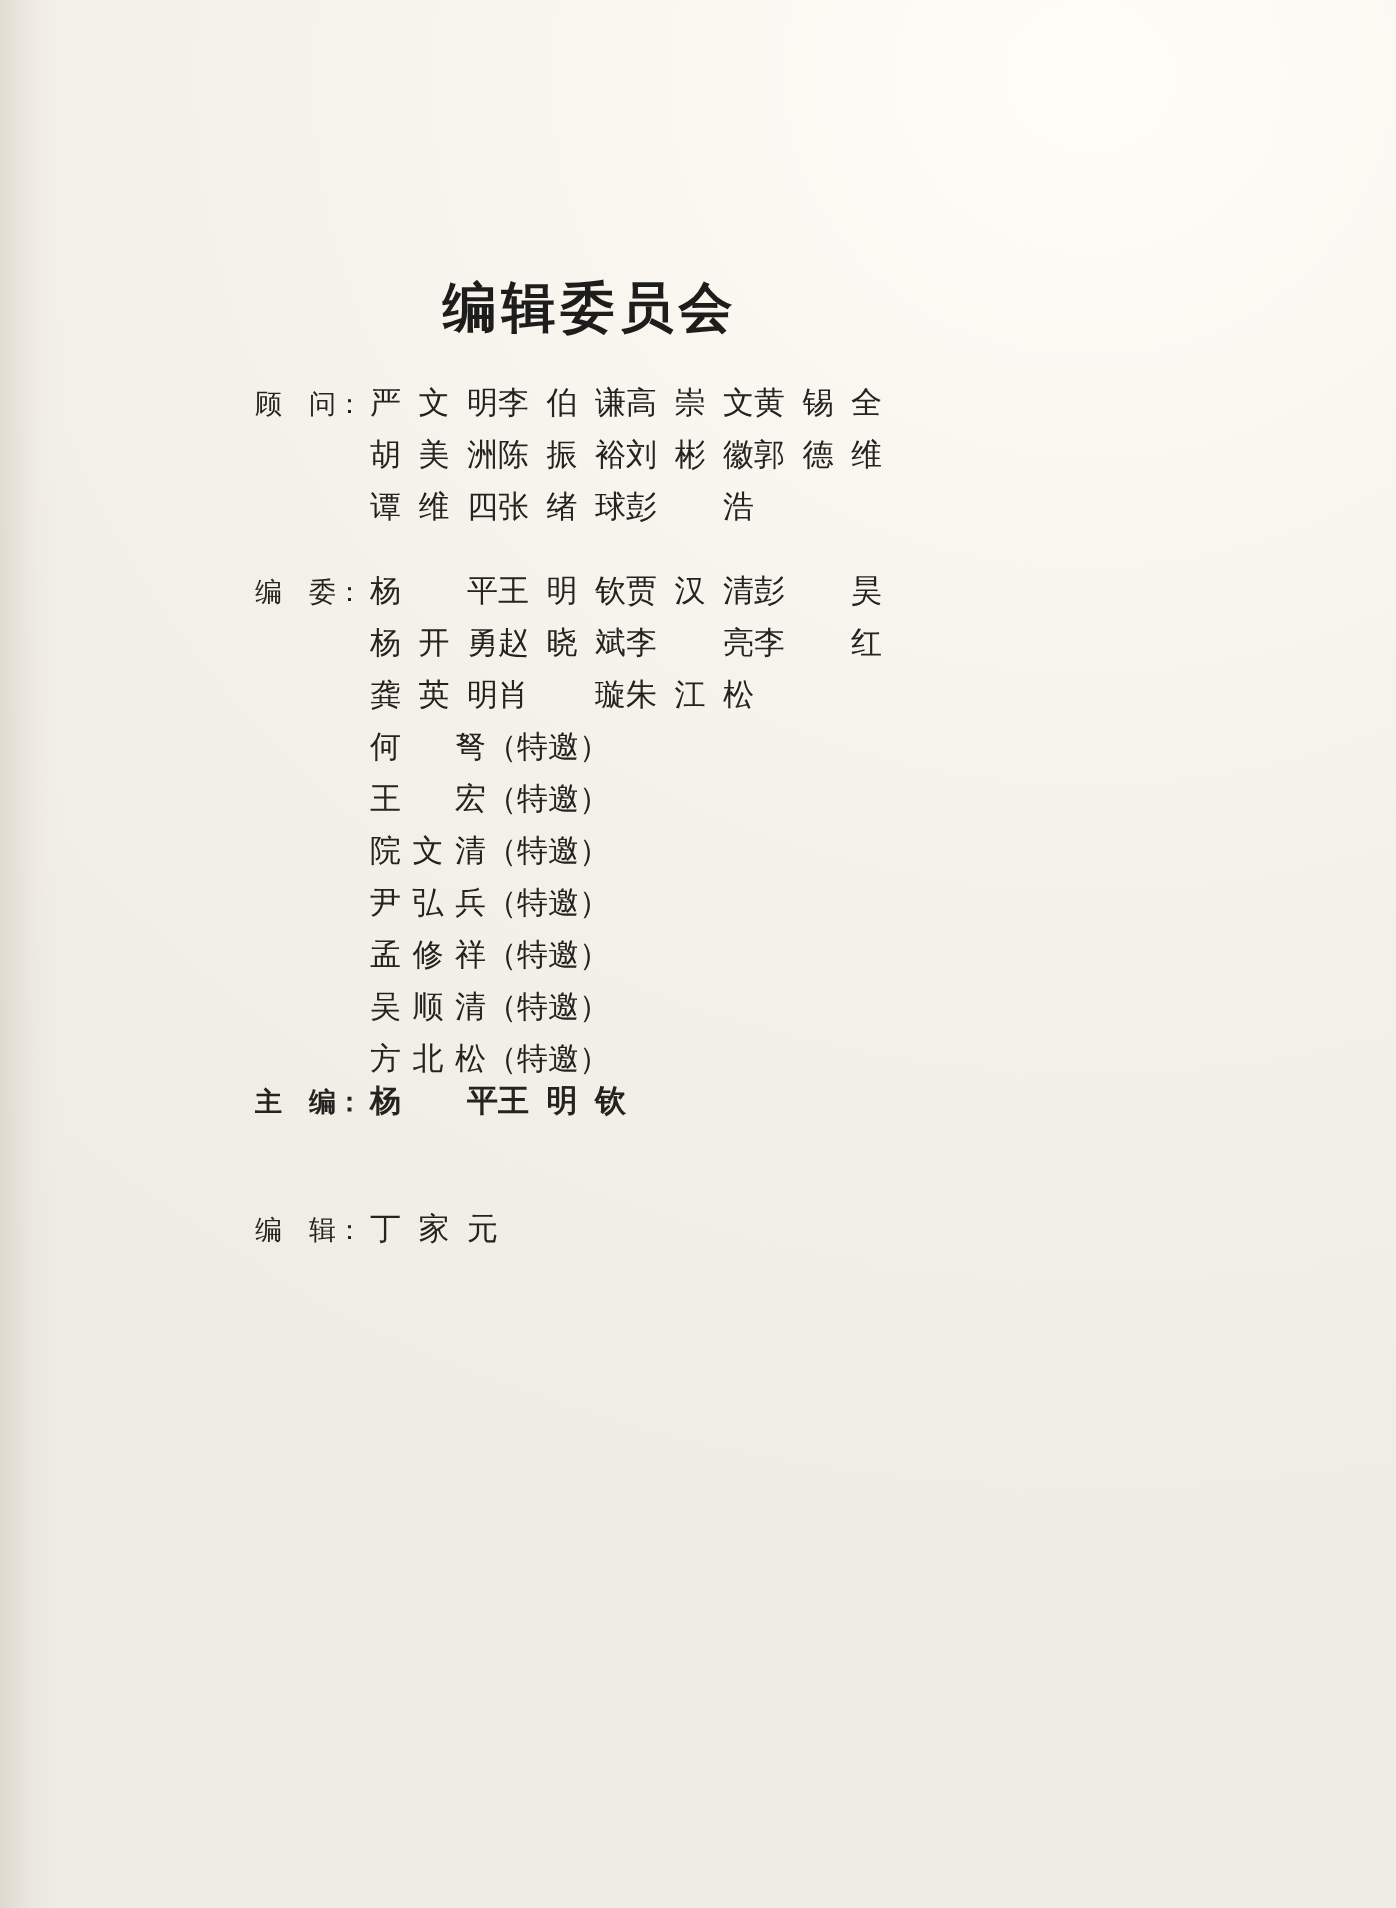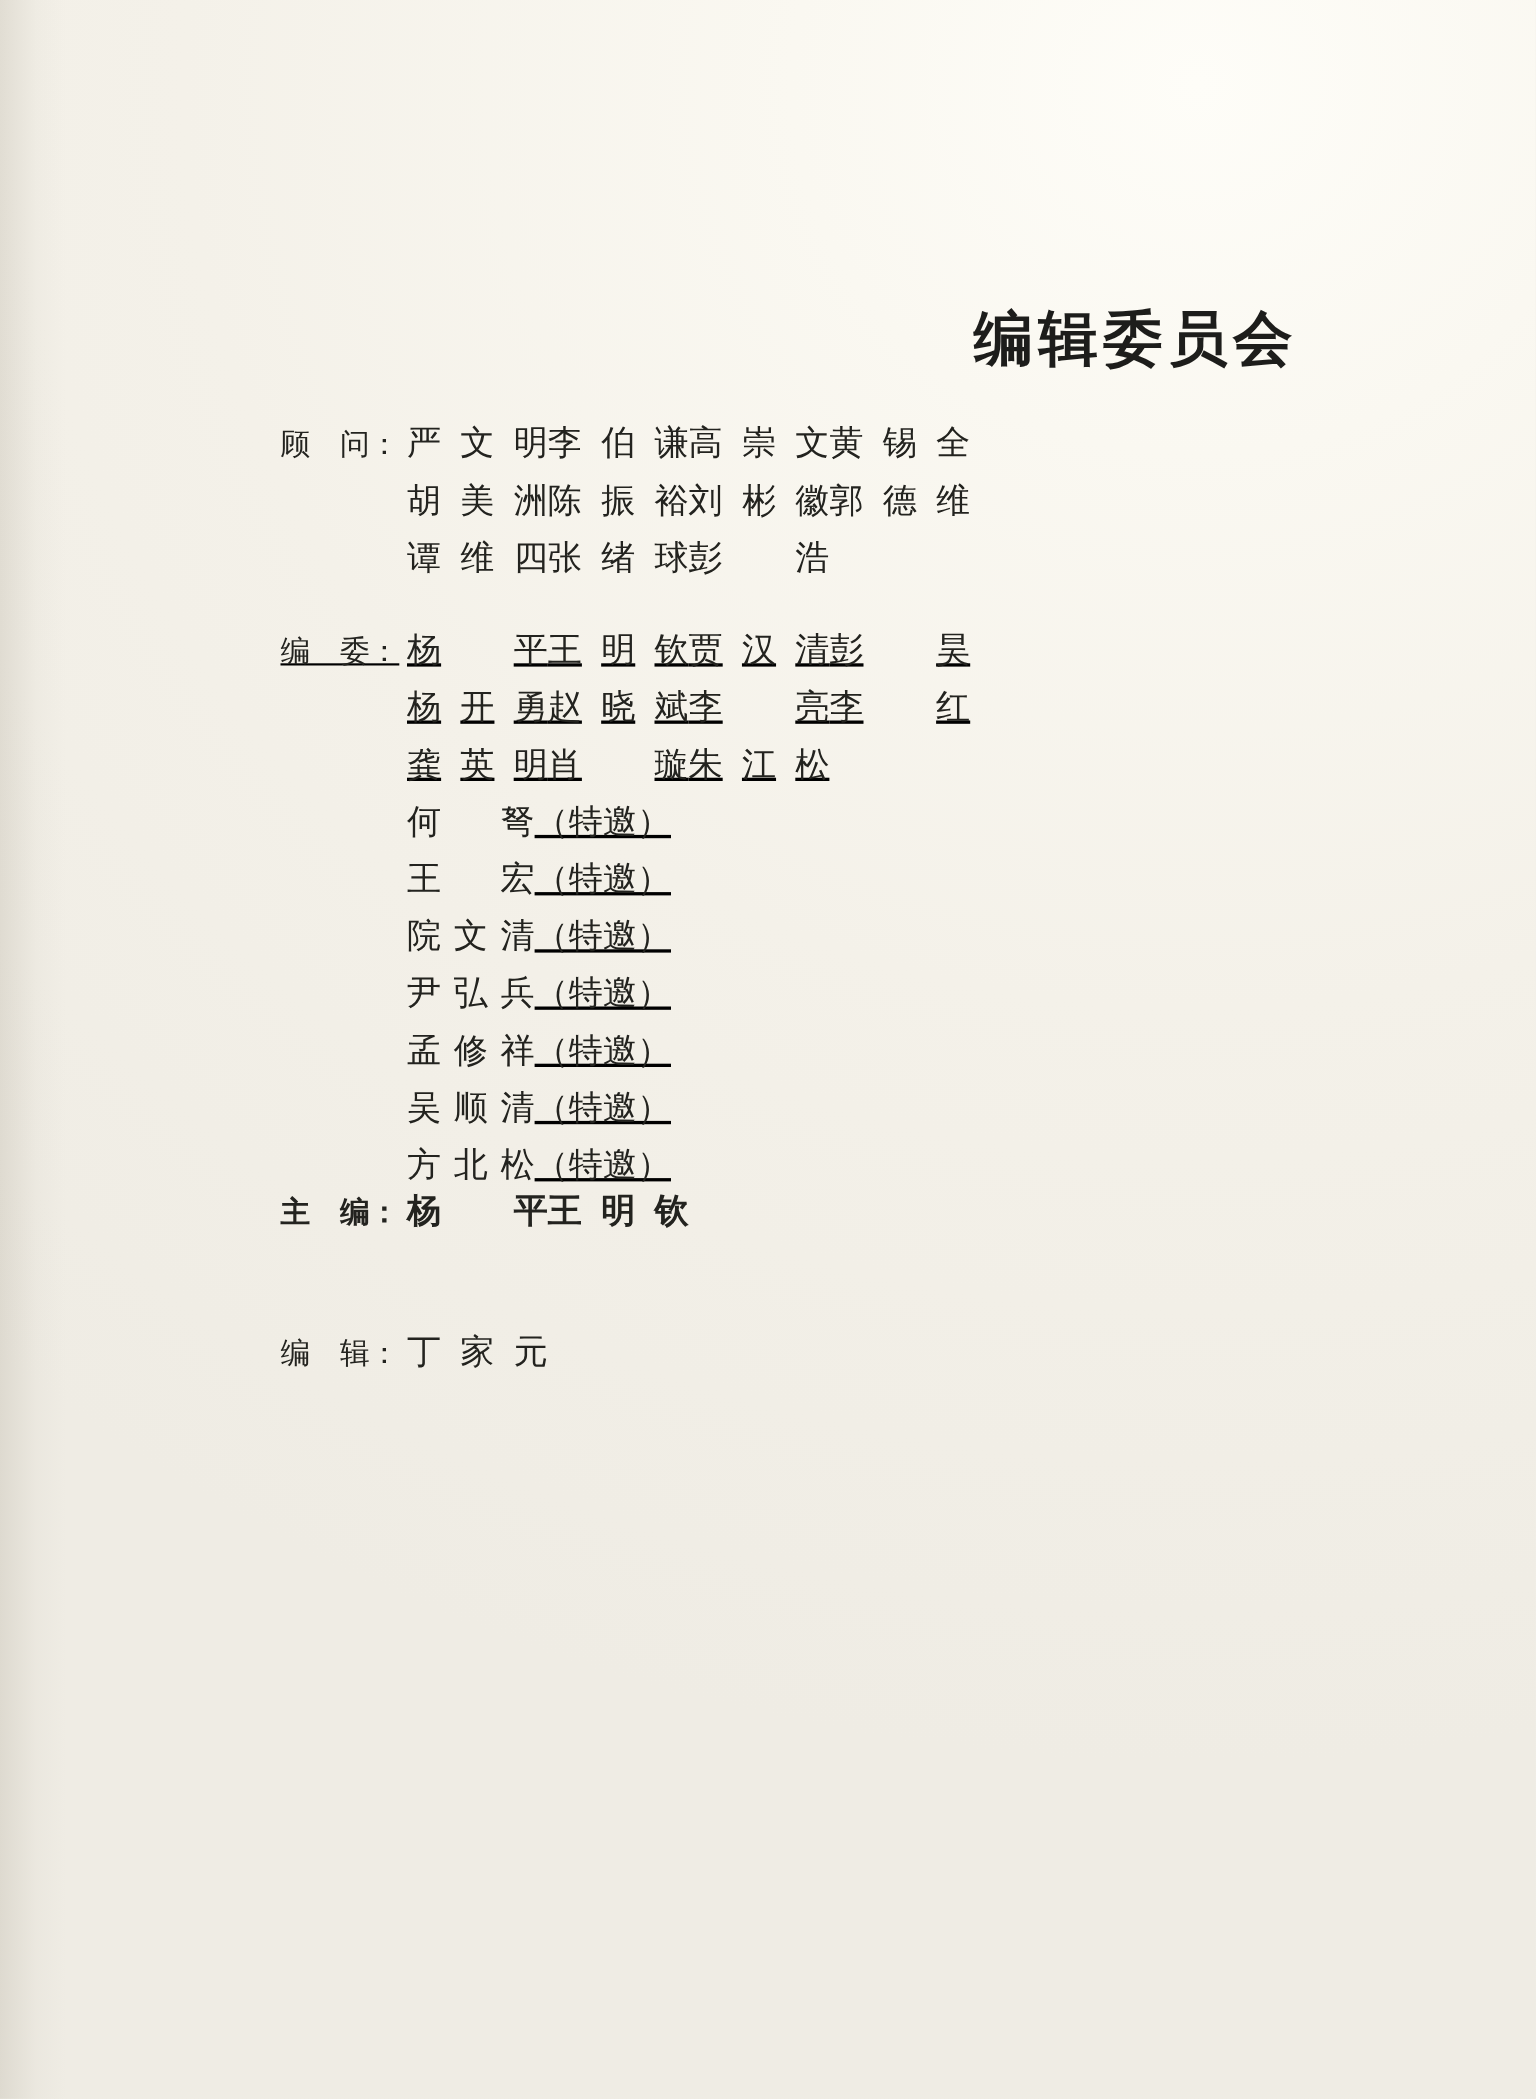--- a/index.html
+++ b/index.html
@@ -36,21 +36,21 @@
     position: absolute;
     left: 0;
     top: 0;
     width: 1396px;
   }
   .title {
     position: absolute;
     top: 272px;
     left: 0;
     width: 1180px;
-    text-align: right;
+    text-align: center;
     font-family: "DejaVu Serif", "Liberation Serif", serif;
     font-weight: 700;
     font-size: 54px;
     letter-spacing: 5px;
     color: #1d1d1b;
   }
   .block {
     position: absolute;
     left: 255px;
     width: 900px;
@@ -173,21 +173,21 @@
               <span class="ch">球</span>
             </div>
           <div class="name">
               <span class="ch">彭</span>
               <span class="ch">浩</span>
             </div>
         </div>
       </div>
     </div>
 
-    <div class="block" style="top: 570px; text-decoration: underline;">
+    <div class="block" style="top: 570px;">
       <div class="row">
         <div class="label">编　委：</div>
         <div class="names">
           <div class="name">
               <span class="ch">杨</span>
               <span class="ch">平</span>
             </div>
           <div class="name">
               <span class="ch">王</span>
               <span class="ch">明</span>

